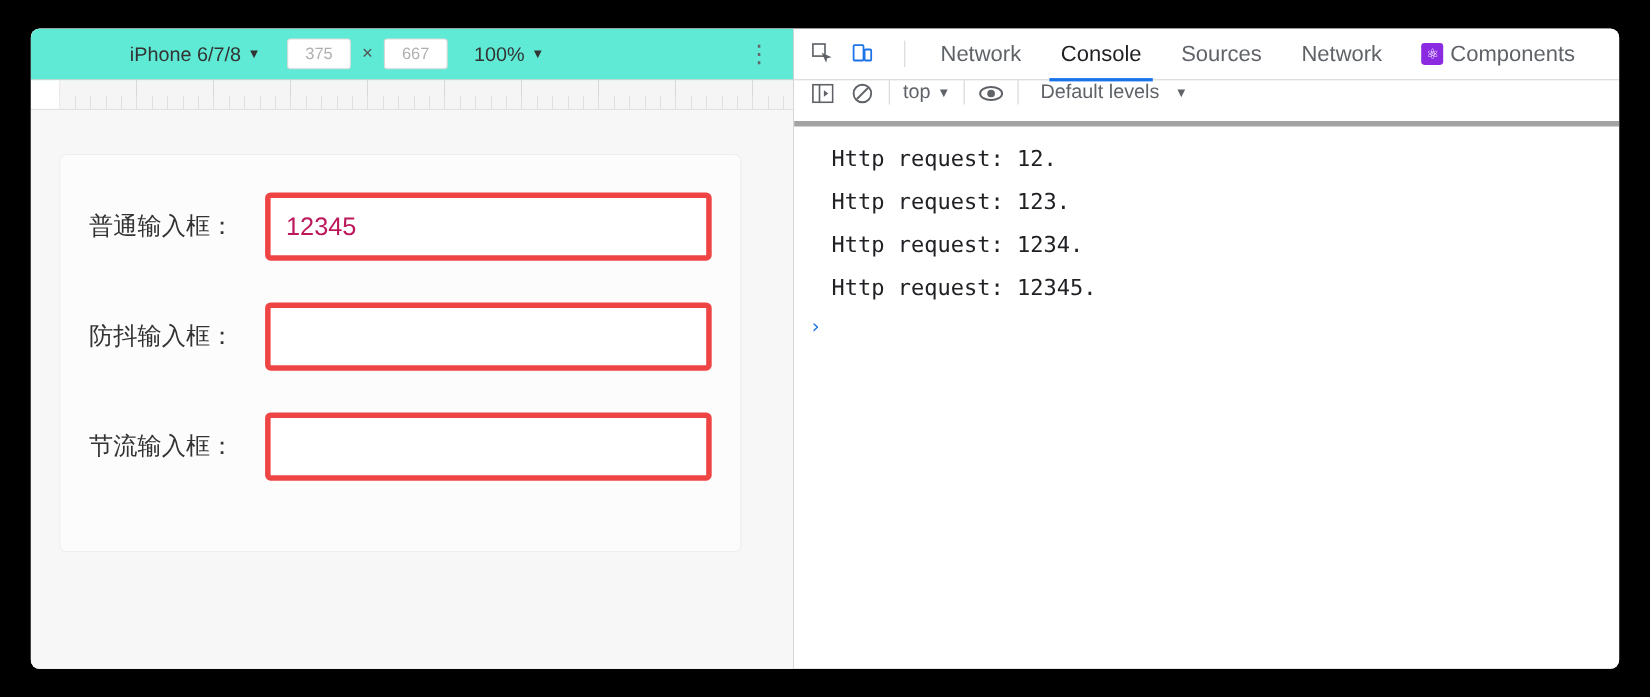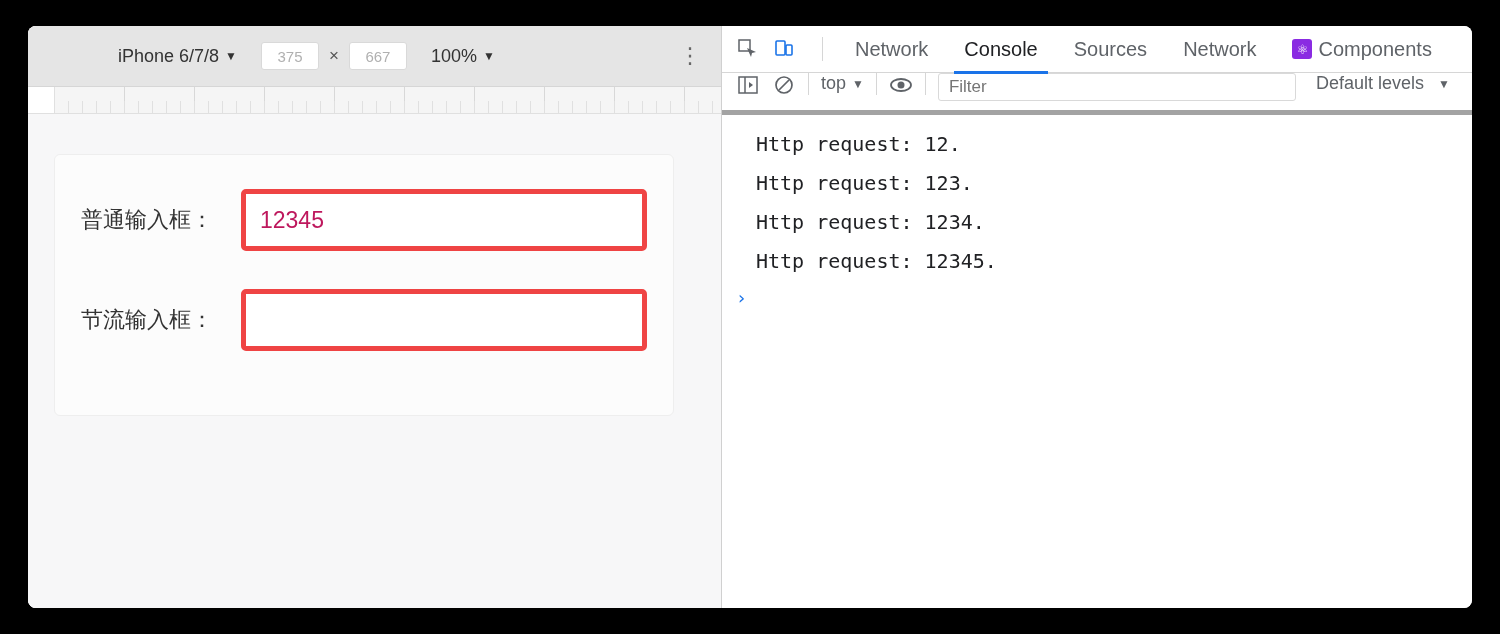--- a/index.html
+++ b/index.html
@@ -23,25 +23,25 @@
   overflow: hidden;
 }
 .left-pane {
   width: 694px;
   background: #fff;
   display: flex;
   flex-direction: column;
   border-right: 1px solid #d0d0d0;
 }
 .device-toolbar {
-  height: 61px;
+  height: 47px;
   display: flex;
   align-items: center;
   border-bottom: 1px solid #d6d6d6;
-  background: #e5e5e5;
+  background: #5eead4;
   padding: 0 14px;
   font-size: 18px;
   color: #333;
 }
 .device-select {
   display: flex;
   align-items: center;
   gap: 6px;
   margin-left: 76px;
 }
@@ -289,20 +289,24 @@
       <div class="ruler-h"></div>
     </div>
 
     <div class="preview-area">
       <div class="form-card">
         <div class="form-row">
           <div class="form-label">普通输入框：</div>
           <input class="form-input" value="12345" style="">
         </div>
         <div class="form-row">
+          <div class="form-label">防抖输入框：</div>
+          <input class="form-input" value="" style="">
+        </div>
+        <div class="form-row">
           <div class="form-label">节流输入框：</div>
           <input class="form-input" value="" style="">
         </div>
       </div>
     </div>
 
   </div>
 
   <div class="right-pane">
 
@@ -358,21 +362,20 @@
         <span class="down-caret">▼</span>
       </div>
       <div class="ct-sep"></div>
       <div class="ct-icon">
         <svg width="22" height="16" viewBox="0 0 22 16">
             <ellipse cx="11" cy="8" rx="10" ry="6" fill="none" stroke="currentColor" stroke-width="1.8"></ellipse>
             <circle cx="11" cy="8" r="3.5" fill="currentColor"></circle>
           </svg>
       </div>
       <div class="ct-sep"></div>
-      <input class="ct-filter" placeholder="Filter" style="">
       <div class="ct-levels">
         <span>Default levels</span>
         <span class="down-caret">▼</span>
       </div>
     </div>
 
     <div class="console-body">
       <div class="log-line">Http request: 12.</div>
       <div class="log-line">Http request: 123.</div>
       <div class="log-line">Http request: 1234.</div>

